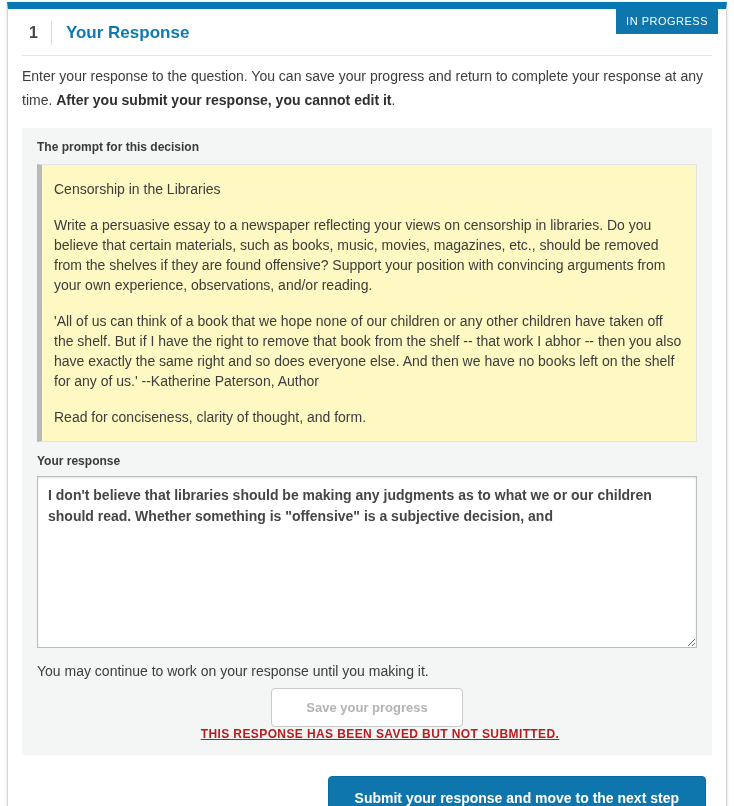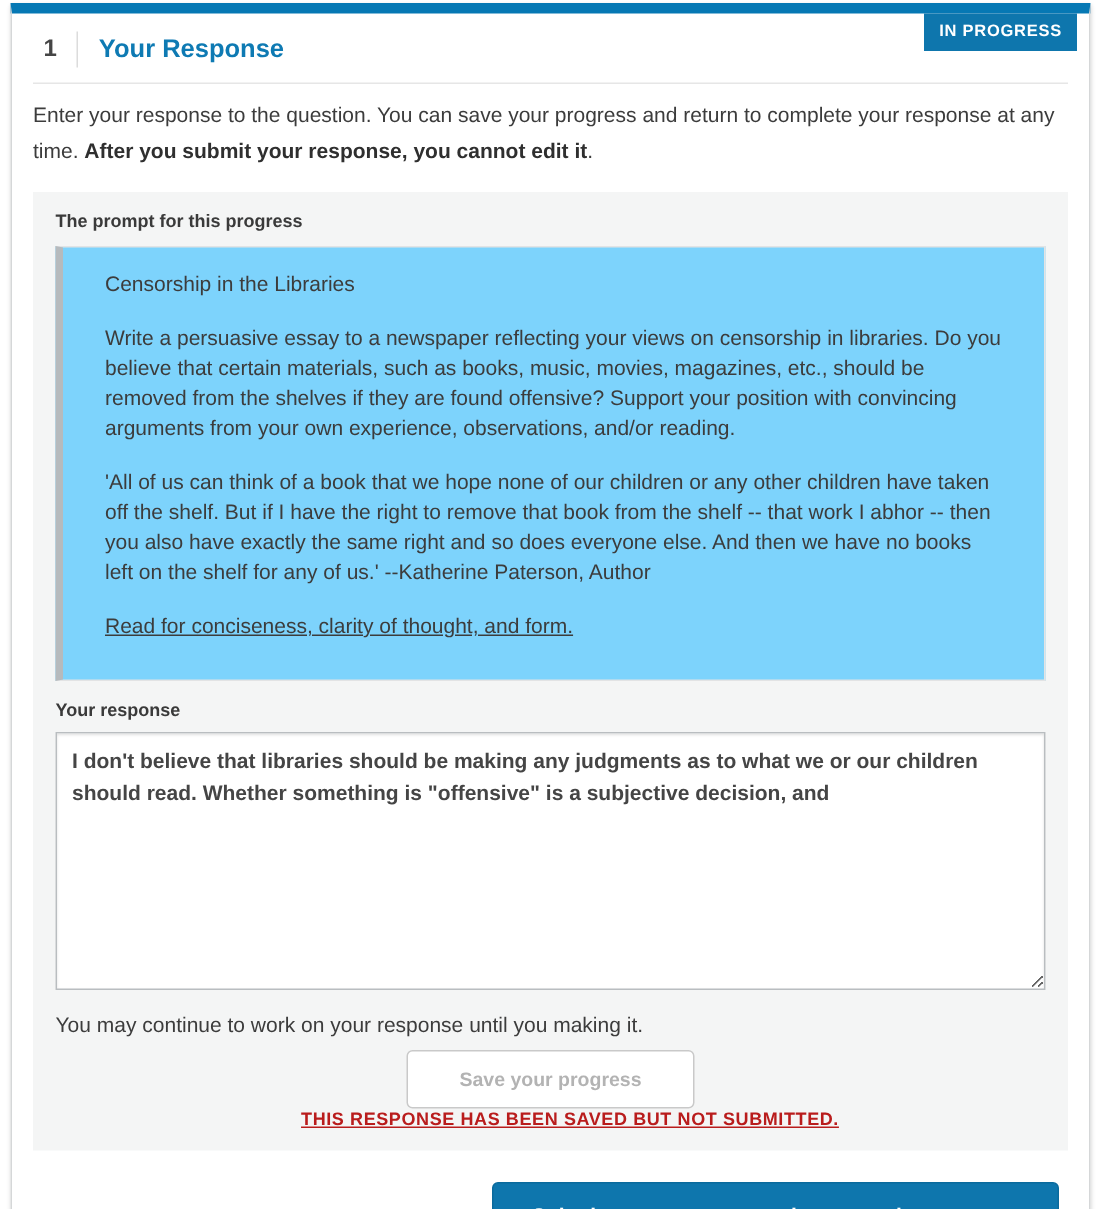--- a/index.html
+++ b/index.html
@@ -26,21 +26,21 @@
   }
   .step-num { font-size: 16px; font-weight: bold; color: #454545; }
   .hdr-divider {
     width: 1px; height: 24px; background: #dcdcdc;
     margin: 0 14px 0 13px;
   }
   .page-title { font-size: 17px; font-weight: bold; color: #0e7ab3; margin: 0; }
   .status-badge {
     position: absolute; top: 0; right: 8px;
     background: #0e76ad; color: #fff;
-    font-size: 11px; font-weight: bold; letter-spacing: .5px;
+    font-size: 11px; font-weight: normal; letter-spacing: .5px;
     padding: 6px 10px 7px 10px;
   }
   .hdr-rule { border: none; border-top: 1px solid #e6e6e6; margin: 0 14px; }
   
   .instructions {
     margin: 0; padding: 8px 20px 6px 14px;
     font-size: 14px; line-height: 24px; color: #3c3c3c;
   }
   .instructions strong { color: #2f2f2f; }
   
@@ -48,30 +48,30 @@
     margin: 10px 14px 0 14px;
     background: #f4f5f5;
     padding: 12px 15px 14px 15px;
   }
   .panel-label {
     font-size: 12px; font-weight: bold; color: #3a3a3a;
     margin: 0 0 10px 0;
   }
   .prompt-quote {
     margin: 0 0 12px 0;
-    background: #7dd3fc;
+    background: #fef9c3;
     border: 1px solid #e2e3e4;
     border-left: 5px solid #b6babd;
-    padding: 14px 28px;
+    padding: 14px 12px;
   }
   .prompt-quote p {
     margin: 0 0 16px 0;
     font-size: 14px; line-height: 20px; color: #3c3c3c;
   }
-  .prompt-quote p:last-child { margin-bottom: 12px; text-decoration: underline; }
+  .prompt-quote p:last-child { margin-bottom: 0; }
   .response-textarea {
     display: block;
     width: 100%; height: 172px;
     margin-top: 8px;
     background: #fff;
     border: 1px solid #b9bdc0;
     box-shadow: inset 0 1px 2px rgba(0,0,0,0.12);
     padding: 8px 10px;
     font-family: "Liberation Sans", sans-serif;
     font-size: 14px; font-weight: 600; line-height: 21px; color: #454545;
@@ -130,21 +130,21 @@
     <span class="step-num">1</span>
     <span class="hdr-divider"></span>
     <h1 class="page-title">Your Response</h1>
   </div>
   <hr class="hdr-rule">
 
   <p class="instructions"><span>Enter your response to the question. You can save your progress and return to complete your response at any time. </span><strong>After you submit your response, you cannot edit it</strong><span>.</span></p>
 
   <div class="panel">
 
-    <p class="panel-label">The prompt for this progress</p>
+    <p class="panel-label">The prompt for this decision</p>
 
     <blockquote class="prompt-quote">
       <p>Censorship in the Libraries</p>
       <p>Write a persuasive essay to a newspaper reflecting your views on censorship in libraries. Do you believe that certain materials, such as books, music, movies, magazines, etc., should be removed from the shelves if they are found offensive? Support your position with convincing arguments from your own experience, observations, and/or reading.</p>
       <p>'All of us can think of a book that we hope none of our children or any other children have taken off the shelf. But if I have the right to remove that book from the shelf -- that work I abhor -- then you also have exactly the same right and so does everyone else. And then we have no books left on the shelf for any of us.' --Katherine Paterson, Author</p>
       <p>Read for conciseness, clarity of thought, and form.</p>
     </blockquote>
 
     <p class="panel-label" style="margin-bottom:0;">Your response</p>
 

